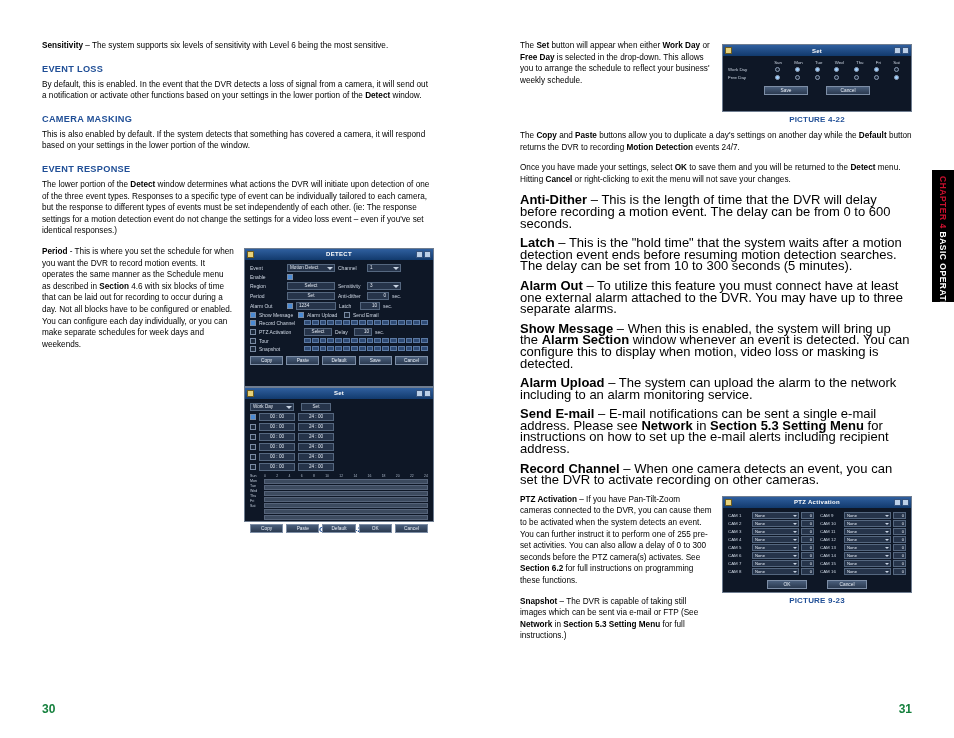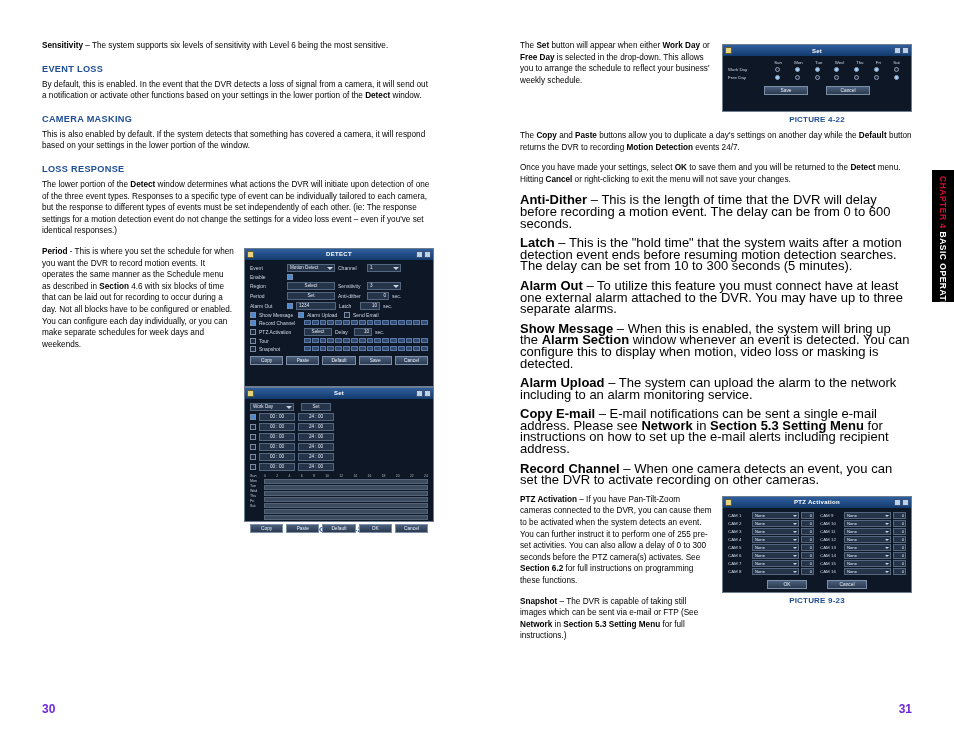--- a/index.html
+++ b/index.html
@@ -55,21 +55,21 @@
     font-size: 8px;
     text-align: center;
     letter-spacing: 0.2px;
     margin-top: 3px;
   }
   .pagenum {
     position: absolute;
     bottom: 22px;
     font-weight: bold;
     font-size: 12px;
-    color: #6d28d9;
+    color: #15803d;
   }
   #pn-left { left: 42px; }
   #pn-right { right: 42px; }
 
   
   .sidetab {
     position: absolute;
     right: 0px;
     top: 170px;
     width: 22px;
@@ -231,21 +231,21 @@
 
 
     <p class="body"><b>Sensitivity</b> – The system supports six levels of sensitivity with Level 6 being the most sensitive.</p>
 
     <div class="sect">EVENT LOSS</div>
     <p class="body">By default, this is enabled. In the event that the DVR detects a loss of signal from a camera, it will send out a notification or activate other functions based on your settings in the lower portion of the <b>Detect</b> window.</p>
 
     <div class="sect">CAMERA MASKING</div>
     <p class="body">This is also enabled by default. If the system detects that something has covered a camera, it will respond based on your settings in the lower portion of the window.</p>
 
-    <div class="sect">LOSS RESPONSE</div>
+    <div class="sect">EVENT RESPONSE</div>
     <p class="body">The lower portion of the <b>Detect</b> window determines what actions the DVR will initiate upon detection of one of the three event types. Responses to a specific type of event can be individually tailored to each camera, but the response to different types of events must be set independently of each other. (ie: The response settings for a motion detection event do not change the settings for a video loss event – even if you've set identical responses.)</p>
 
     <div class="float-fig">
       <div class="shot" id="pic420">
         <div class="titlebar">
           <span class="ico"></span>
           <span class="t">DETECT</span>
           <span class="btns">
               <i></i>
               <i></i>
@@ -550,21 +550,21 @@
     <div class="clear"></div>
 
     <p class="body">The <b>Copy</b> and <b>Paste</b> buttons allow you to duplicate a day's settings on another day while the <b>Default</b> button returns the DVR to recording <b>Motion Detection</b> events 24/7.</p>
     <p class="body">Once you have made your settings, select <b>OK</b> to save them and you will be returned to the <b>Detect</b> menu. Hitting <b>Cancel</b> or right-clicking to exit the menu will not save your changes.</p>
 
     <p class="hang2"><b>Anti-Dither</b> – This is the length of time that the DVR will delay before recording a motion event. The delay can be from 0 to 600 seconds.</p>
     <p class="hang2"><b>Latch</b> – This is the "hold time" that the system waits after a motion detection event ends before resuming motion detection searches. The delay can be set from 10 to 300 seconds (5 minutes).</p>
     <p class="hang2"><b>Alarm Out</b> – To utilize this feature you must connect have at least one external alarm attached to the DVR. You may have up to three separate alarms.</p>
     <p class="hang2"><b>Show Message</b> – When this is enabled, the system will bring up the <b>Alarm Section</b> window whenever an event is detected. You can configure this to display when motion, video loss or masking is detected.</p>
     <p class="hang2"><b>Alarm Upload</b> – The system can upload the alarm to the network including to an alarm monitoring service.</p>
-    <p class="hang2"><b>Copy E-mail</b> – E-mail notifications can be sent a single e-mail address. Please see <b>Network</b> in <b>Section <b>5.3</b> Setting Menu</b> for instructions on how to set up the e-mail alerts including recipient address.</p>
+    <p class="hang2"><b>Send E-mail</b> – E-mail notifications can be sent a single e-mail address. Please see <b>Network</b> in <b>Section <b>5.3</b> Setting Menu</b> for instructions on how to set up the e-mail alerts including recipient address.</p>
     <p class="hang2"><b>Record Channel</b> – When one camera detects an event, you can set the DVR to activate recording on other cameras.</p>
 
     <div class="float-fig">
       <div class="shot" id="pic423">
         <div class="titlebar">
           <span class="ico"></span>
           <span class="t">PTZ Activation</span>
           <span class="btns">
               <i></i>
               <i></i>

